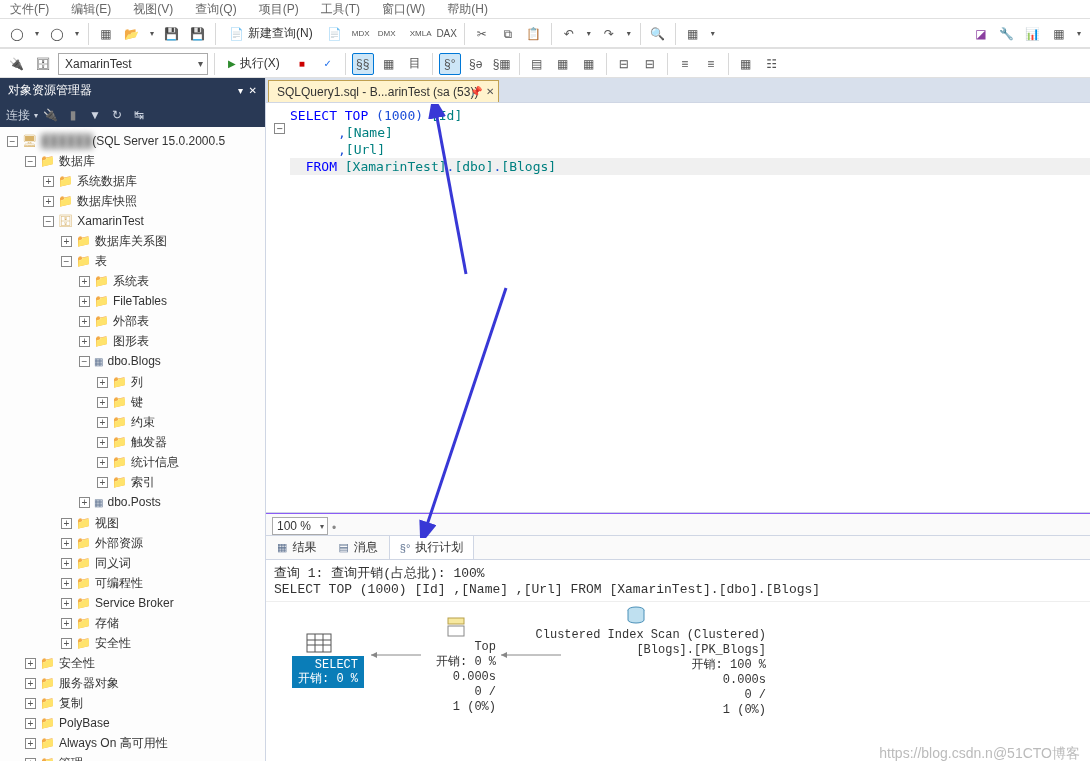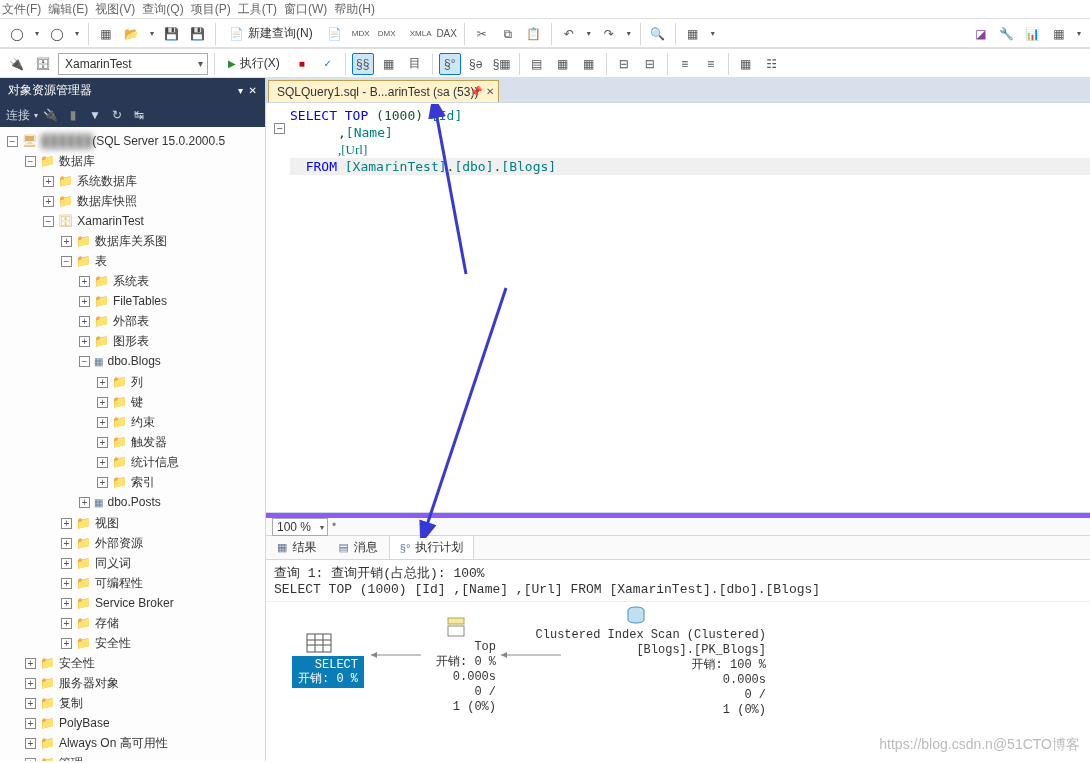--- a/index.html
+++ b/index.html
@@ -1,18 +1,18 @@
 <!DOCTYPE html>
 <html><head>
 <meta charset="utf-8">
 <style>
   * { box-sizing: border-box; }
   html, body { margin: 0; padding: 0; font-family: "Microsoft YaHei", "Segoe UI", Tahoma, sans-serif; font-size: 12px; background: #fff; color: #333; }
   .root { width: 1090px; height: 763px; position: relative; overflow: hidden; }
-  .menubar { height: 18px; padding: 0 2px; display: flex; align-items: flex-end; color: #555; gap: 7px; font-size: 12px; overflow: hidden; }
+  .menubar { height: 18px; padding: 0 10px; display: flex; align-items: flex-end; color: #555; gap: 22px; font-size: 12px; overflow: hidden; }
   .menubar span { color: #666; white-space: nowrap; }
   .toolbar { height: 30px; border-top: 1px solid #e0e0e0; display: flex; align-items: center; padding: 0 6px; gap: 4px; box-shadow: inset 0 -1px 0 #e0e0e0; }
   .tool-btn { width: 22px; height: 22px; display: inline-flex; align-items: center; justify-content: center; border: 1px solid transparent; border-radius: 2px; color: #555; }
   .sep { width: 1px; height: 22px; background: #d8d8d8; margin: 0 2px; }
   .combo { height: 22px; min-width: 150px; border: 1px solid #aaa; background: #fff; display: flex; align-items: center; padding: 0 4px 0 6px; font-size: 12px; position: relative; }
   .combo::after { content: "▾"; position: absolute; right: 4px; color: #555; font-size: 10px; }
   .dropdown-arrow { font-size: 8px; color: #555; padding: 0 3px; }
   .exec-btn { display: inline-flex; align-items: center; gap: 4px; padding: 0 6px; height: 22px; border: 1px solid transparent; }
   .green-play { color: #2e8b2e; font-size: 10px; }
   .red-stop { color: #c00; font-size: 10px; }
@@ -38,40 +38,40 @@
   .tabstrip { height: 25px; background: #d8e0ec; display: flex; align-items: flex-end; padding-left: 2px; border-bottom: 1px solid #cfd6e4; }
   .tab { height: 22px; background: #fff3cd; border: 1px solid #c0a050; border-bottom: none; display: flex; align-items: center; padding: 0 20px 0 8px; font-size: 12px; color: #333; position: relative; max-width: 260px; }
   .tab .pin { position: absolute; right: 16px; color: #555; font-size: 10px; }
   .tab .close { position: absolute; right: 4px; color: #555; font-size: 10px; }
 
   .code { background: #fff; flex: 0 0 auto; height: 410px; position: relative; font-family: Consolas, monospace; font-size: 13px; line-height: 17px; padding: 4px 0 4px 0px; overflow: hidden; border-bottom: 1px solid #cfd6e4;}
   .code-inner { padding-left: 24px; position: relative; }
   .code .outline { position: absolute; left: 8px; top: 20px; width: 11px; height: 11px; border: 1px solid #888; text-align: center; line-height: 9px; font-size: 10px; color: #555;}
   .c-comment { color: #008000; }
   .c-keyword { color: #0000ff; }
-  .c-gray { color: #14532d; }
+  .c-gray { color: #1d4ed8; }
   .c-teal { color: #008080; }
   .current-line { background: #f0f0f0; display: block; }
 
-  .zoom-bar { height: 22px; border-top: 5px solid #8b5cf6; display:flex; align-items:flex-start; padding: 0 6px; font-size:12px; background:#fafafa; gap:4px; }
+  .zoom-bar { height: 22px; border-top: 1px solid #8b5cf6; display:flex; align-items:flex-end; padding: 0 6px; font-size:12px; background:#fafafa; gap:4px; }
   .zoom-combo { border:1px solid #aaa; height:18px; display:inline-flex; align-items:center; padding: 0 16px 0 4px; position:relative; background:#fff;}
   .zoom-combo::after { content:"▾"; position:absolute; right:3px; font-size:8px; color:#555;}
 
   .results-tabs { height: 25px; border-top: 1px solid #cfd6e4; border-bottom: 1px solid #cfd6e4; display: flex; align-items: flex-end; background: #fafafa; }
   .rtab { height: 24px; display: inline-flex; align-items: center; padding: 0 10px; border: 1px solid transparent; border-bottom: none; gap: 5px; font-size: 12px; color: #333; }
   .rtab.active { background: #fff; border-color: #cfd6e4; }
   .ricon { font-size: 11px; color: #5f7391;}
 
   .plan-area { flex:1; background:#fff; overflow:auto; font-family: "Courier New", monospace; font-size: 13px; color:#333; }
   .plan-header { padding: 4px 8px; border-bottom: 1px solid #eee; }
   .plan-canvas { position:relative; height: 130px; }
   .plan-node { position:absolute; text-align:right; font-size:12px; line-height:15px; }
   .node-icon { display:block; margin: 0 auto 2px; }
   .select-box { display:inline-block; background:#0a7db8; color:#fff; padding:2px 6px; font-size:12px; line-height:14px; }
-  .watermark { position:absolute; right:10px; bottom:9px; color:#bbb; font-size:14px; pointer-events:none; }
+  .watermark { position:absolute; right:10px; bottom:0; color:#bbb; font-size:14px; pointer-events:none; }
 
   .arrow-annot { position:absolute; pointer-events:none; }
 </style>
 </head>
 <body>
 
 <div class="root">
 
   <div class="menubar">
     <span>文件(F)</span>
@@ -243,21 +243,21 @@
           <span class="pin">📌</span>
           <span class="close">✕</span>
         </div>
       </div>
 
       <div class="code">
         <div class="outline">−</div>
         <div class="code-inner">
           <div><span class="c-keyword">SELECT</span> <span class="c-keyword">TOP</span> <span class="c-gray">(1000)</span> <span class="c-teal">[Id]</span></div>
           <div style="padding-left:48px;"><span class="c-gray">,</span><span class="c-teal">[Name]</span></div>
-          <div style="padding-left:48px;font-family:Liberation Serif, serif;"><span class="c-gray">,</span><span class="c-teal">[Url]</span></div>
+          <div style="padding-left:48px;"><span class="c-gray">,</span><span class="c-teal">[Url]</span></div>
           <span class="current-line"><span style="padding-left:0;"></span>&nbsp;&nbsp;<span class="c-keyword">FROM</span> <span class="c-teal">[XamarinTest]</span><span class="c-gray">.</span><span class="c-teal">[dbo]</span><span class="c-gray">.</span><span class="c-teal">[Blogs]</span></span>
         </div>
       </div>
 
       <div class="zoom-bar">
         <div class="zoom-combo">
             <span>100 %</span>
           </div>
         <span style="color:#888;">•</span>
       </div>

